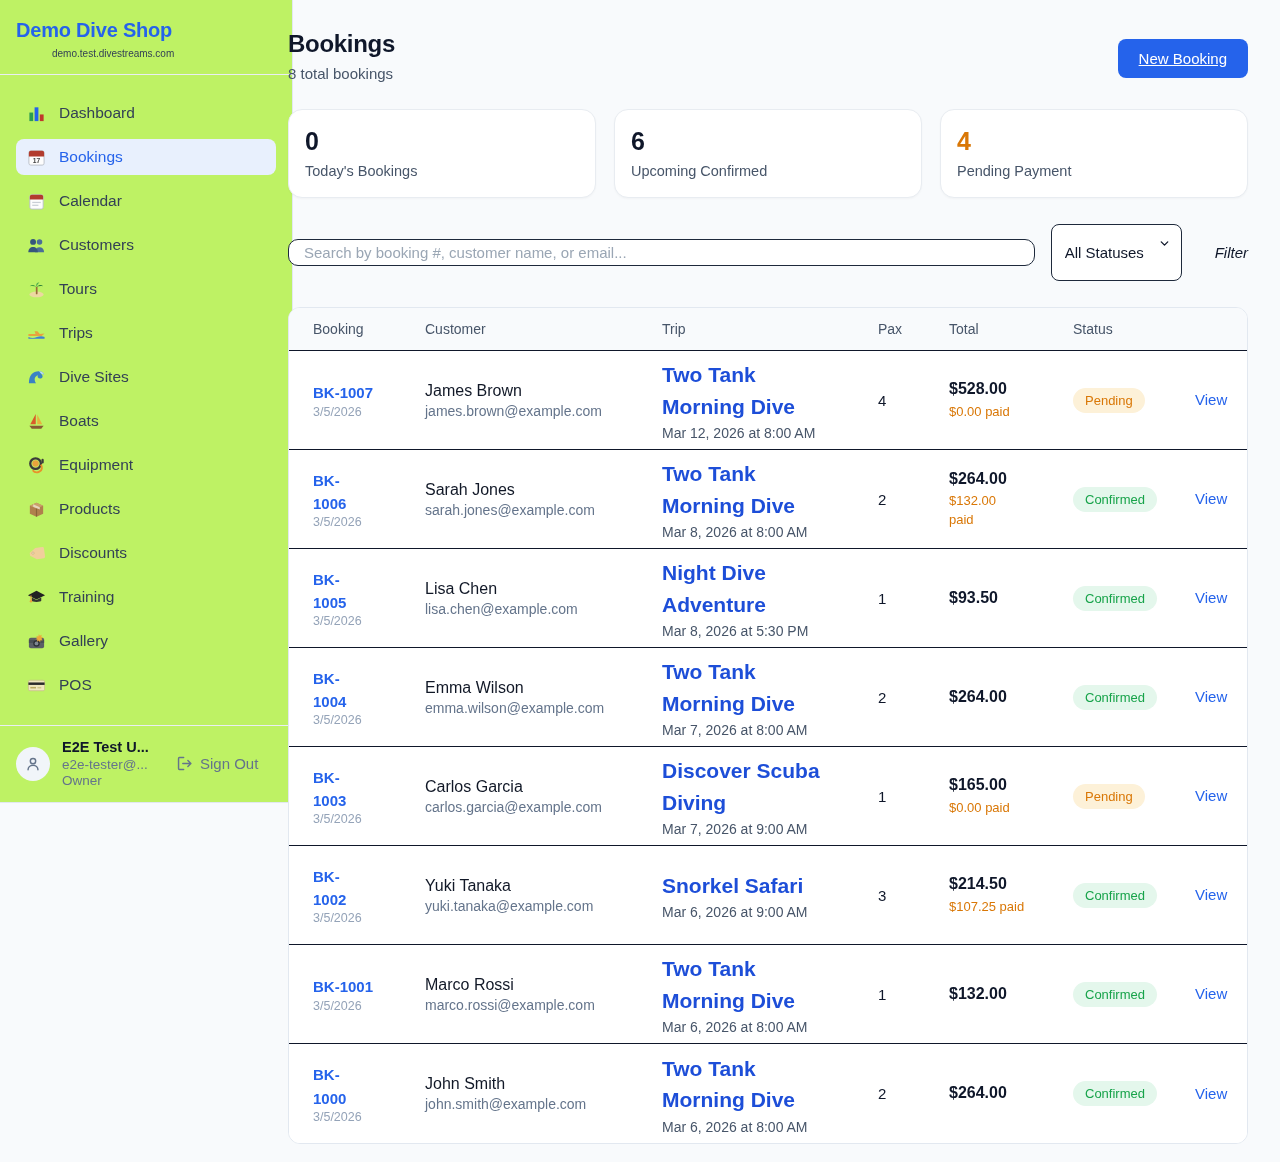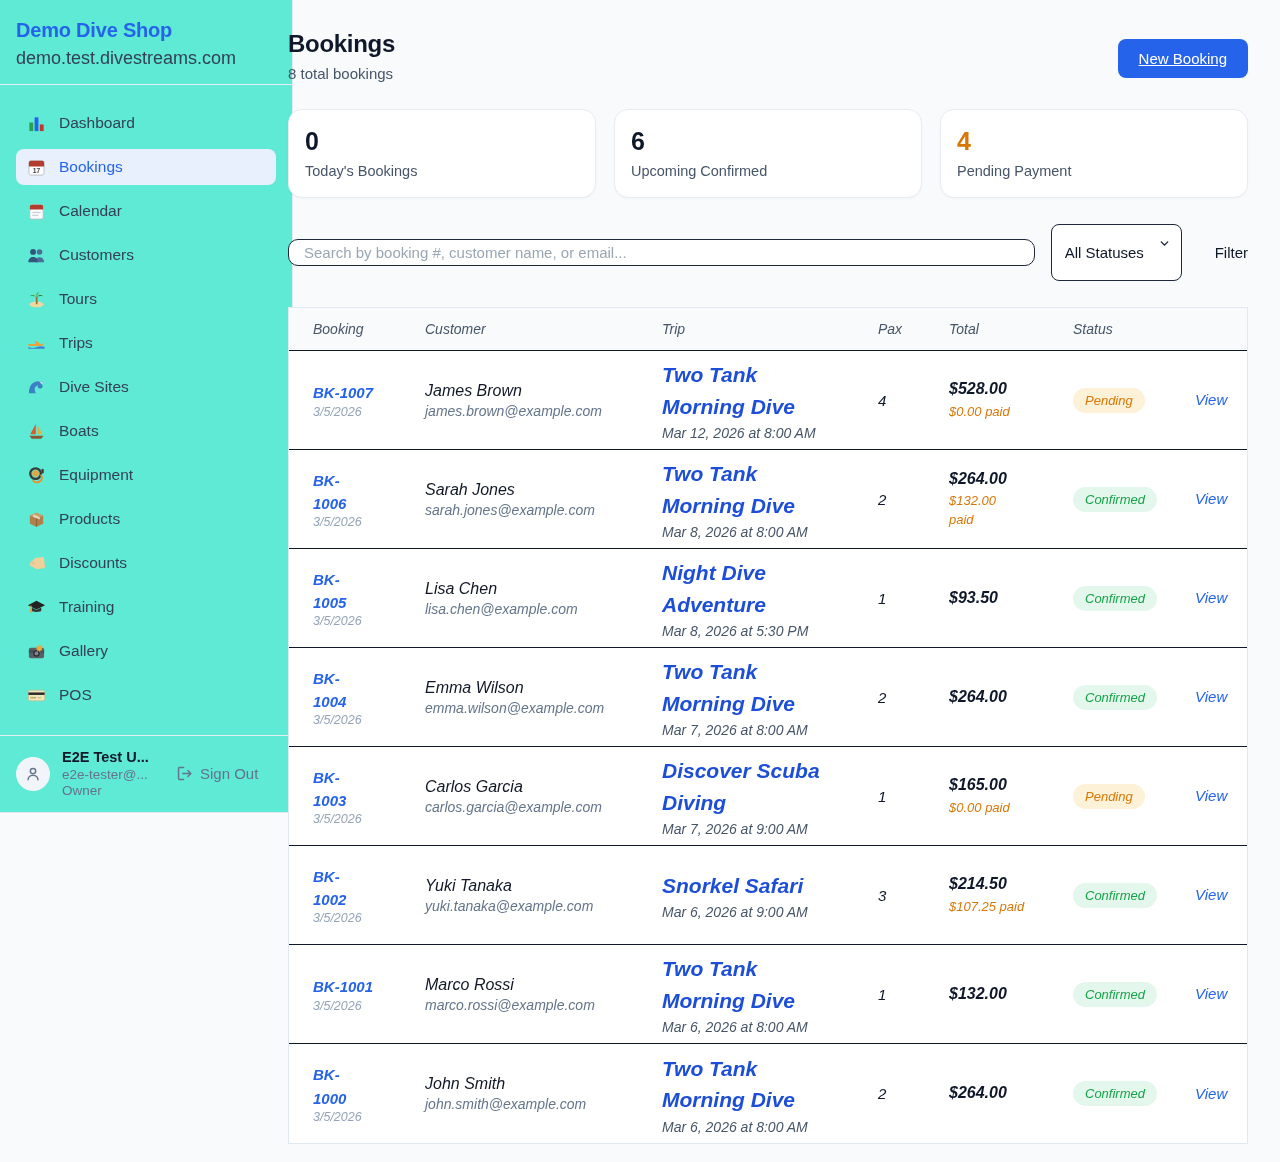--- a/index.html
+++ b/index.html
@@ -3,27 +3,27 @@
 <meta charset="utf-8">
 <style>
   * { margin:0; padding:0; box-sizing:border-box; }
   html,body { width:1280px; height:1162px; }
   body {
     font-family:"Liberation Sans","DejaVu Sans",sans-serif;
     background:#f8fafc; color:#0f172a; position:relative; overflow:hidden;
   }
   
   .sidebar {
-    position:absolute; left:0; top:0; width:293px; background:#5eead4;
+    position:absolute; left:0; top:0; width:293px; background:#bef264;
     border-right:1px solid #e2e8f0; border-bottom:1px solid #e2e8f0;
     display:flex; flex-direction:column;
   }
   .brand { padding:19px 16px 15px; border-bottom:1px solid #e9eef4; }
   .brand-name { color:#2563eb; font-size:20px; font-weight:700; letter-spacing:-0.2px; }
-  .brand-domain { margin-top:6px; font-size:18px; color:#334155; }
+  .brand-domain { margin-top:6px; font-size:10px; color:#334155;margin-left:36px; }
   .nav { padding:20px 16px 14px; }
   .nav-item {
     display:flex; align-items:center; gap:13px; height:36px; padding:0 11px;
     border-radius:8px; margin-bottom:8px; font-size:15.5px; color:#334155; cursor:pointer;
   }
   .nav-item.active { background:#e8f0fd; color:#2563eb; font-weight:500; }
   .nav-icon { width:19px; height:19px; flex:0 0 19px; display:inline-flex; }
   .nav-icon svg { width:19px; height:19px; }
   .user-box {
     border-top:1px solid #e9eef4; padding:13px 16px 14px;
@@ -62,26 +62,25 @@
     padding:0 15px; font-size:15px; color:#0f172a; background:#fff; font-family:inherit; outline:none;
   }
   .search-input::placeholder { color:#9aa6b4; }
   .select-wrap { position:relative; margin-left:16px; }
   .status-select {
     appearance:none; -webkit-appearance:none; height:57px; border:1px solid #1e293b;
     border-radius:8px; background:#fff; font-size:15px; color:#0f172a;
     padding:0 36px 0 13px; font-family:inherit; cursor:pointer;
   }
   .select-chevron { position:absolute; right:11px; top:13px; pointer-events:none; }
-  .filter-btn { margin-left:33px; background:none; border:none; font-size:15px; color:#0f172a; font-family:inherit; cursor:pointer; }
+  .filter-btn { margin-left:33px; background:none; border:none; font-size:15px; color:#0f172a; font-family:inherit; cursor:pointer;font-style:italic; }
   
   .table-card {
-    margin-top:26px; background:#fff; border:1px solid #e2e8f0; border-radius:0;
+    margin-top:26px; background:#fff; border:1px solid #e2e8f0; border-radius:12px;
     overflow:hidden;
-    font-style:italic;
   }
   .tgrid { display:grid; grid-template-columns:112px 237px 216px 71px 124px 122px 1fr; padding-left:24px; }
   .thead {
     height:43px; align-items:center; background:#f8fafc; border-bottom:1px solid #0f172a;
     font-size:14px; color:#475569;
   }
   .trow { min-height:99px; align-items:center; border-bottom:1px solid #0f172a; background:#fff; }
   .trow:last-child { border-bottom:none; }
   .cell { padding-right:12px; }
   .bk-link { color:#2563eb; font-size:15px; font-weight:600; text-decoration:none; cursor:pointer; display:inline-block; line-height:1.55; }

